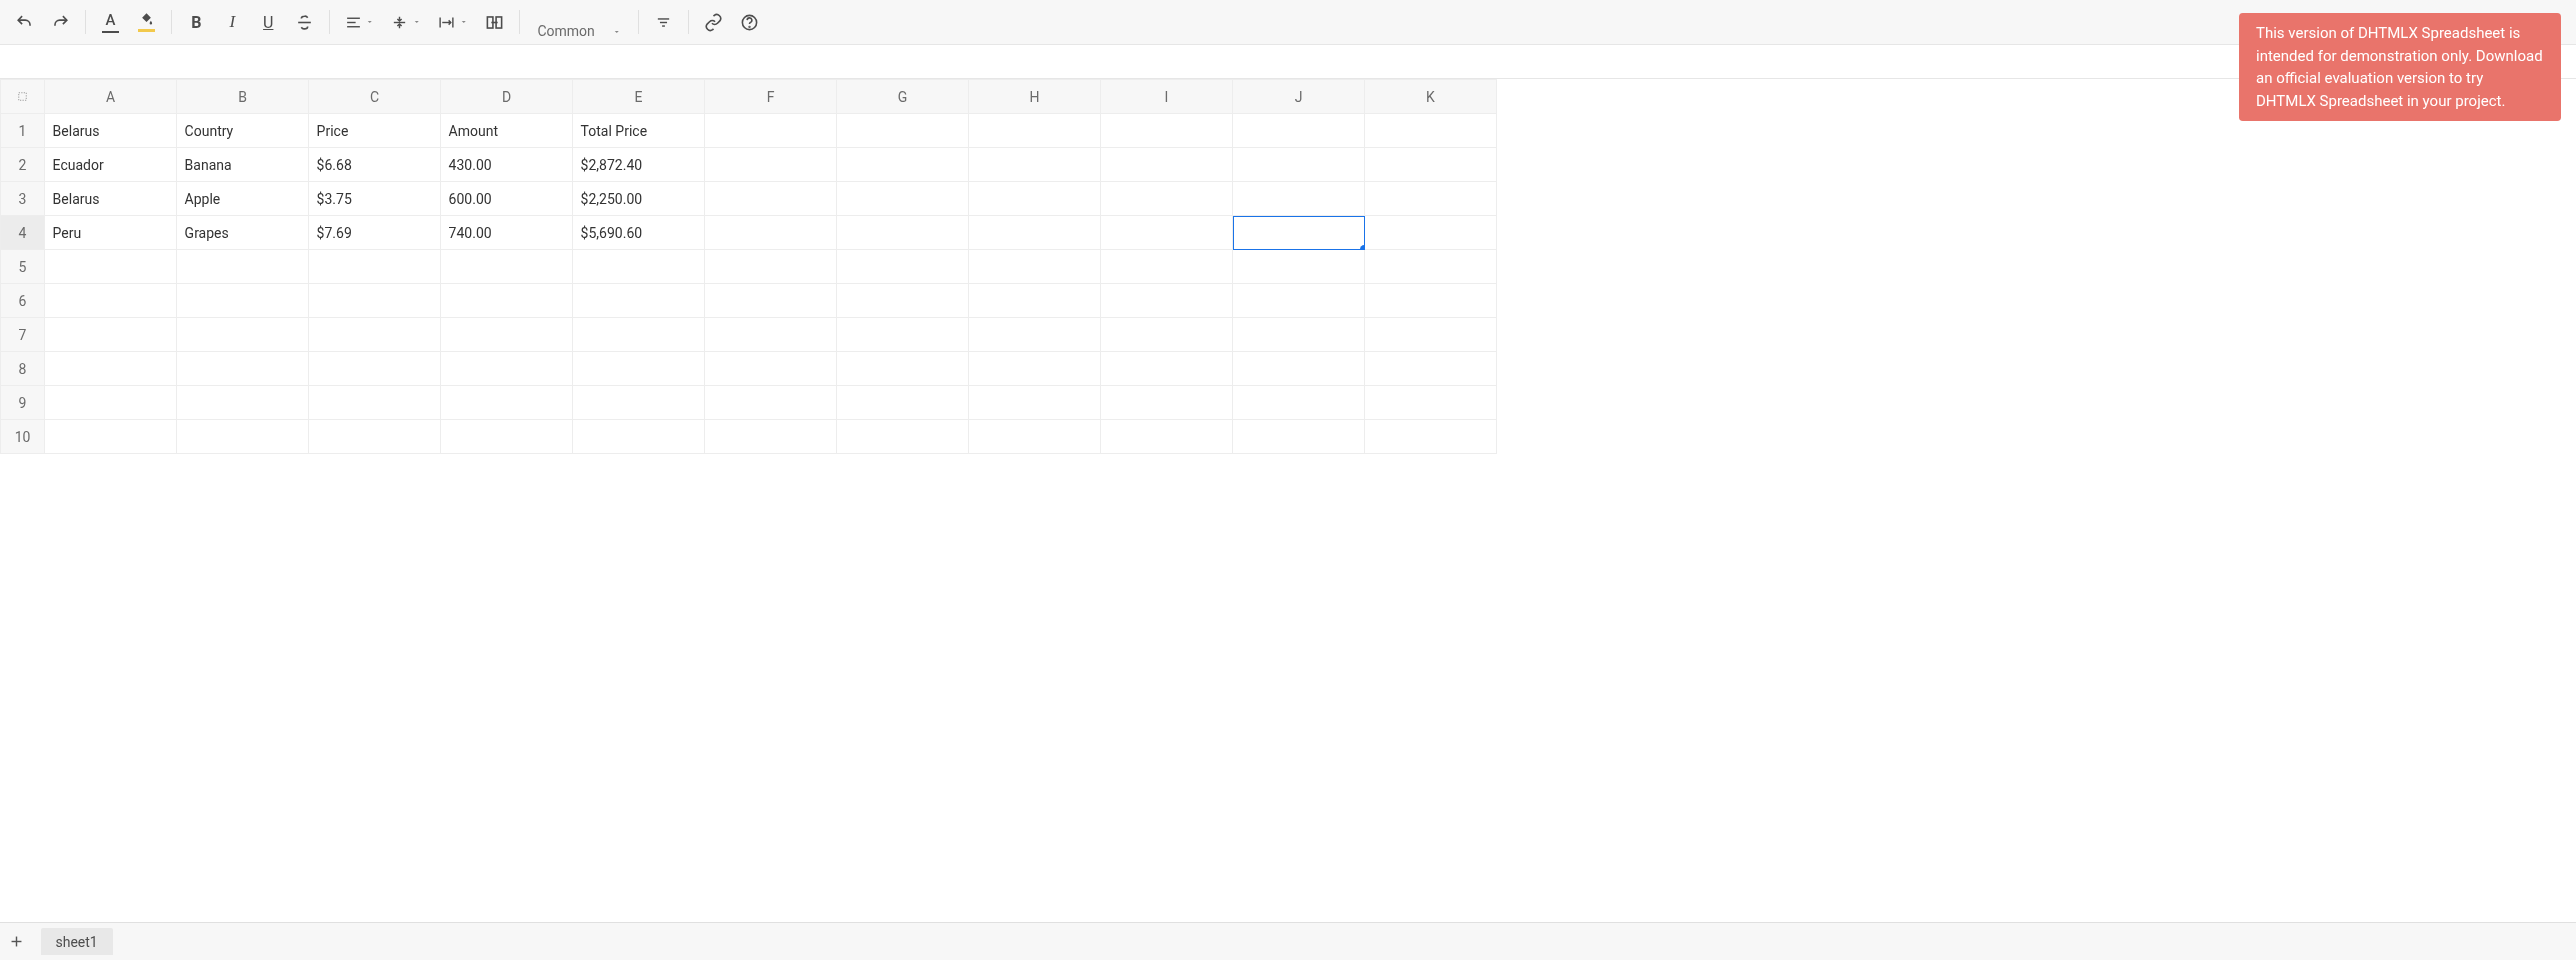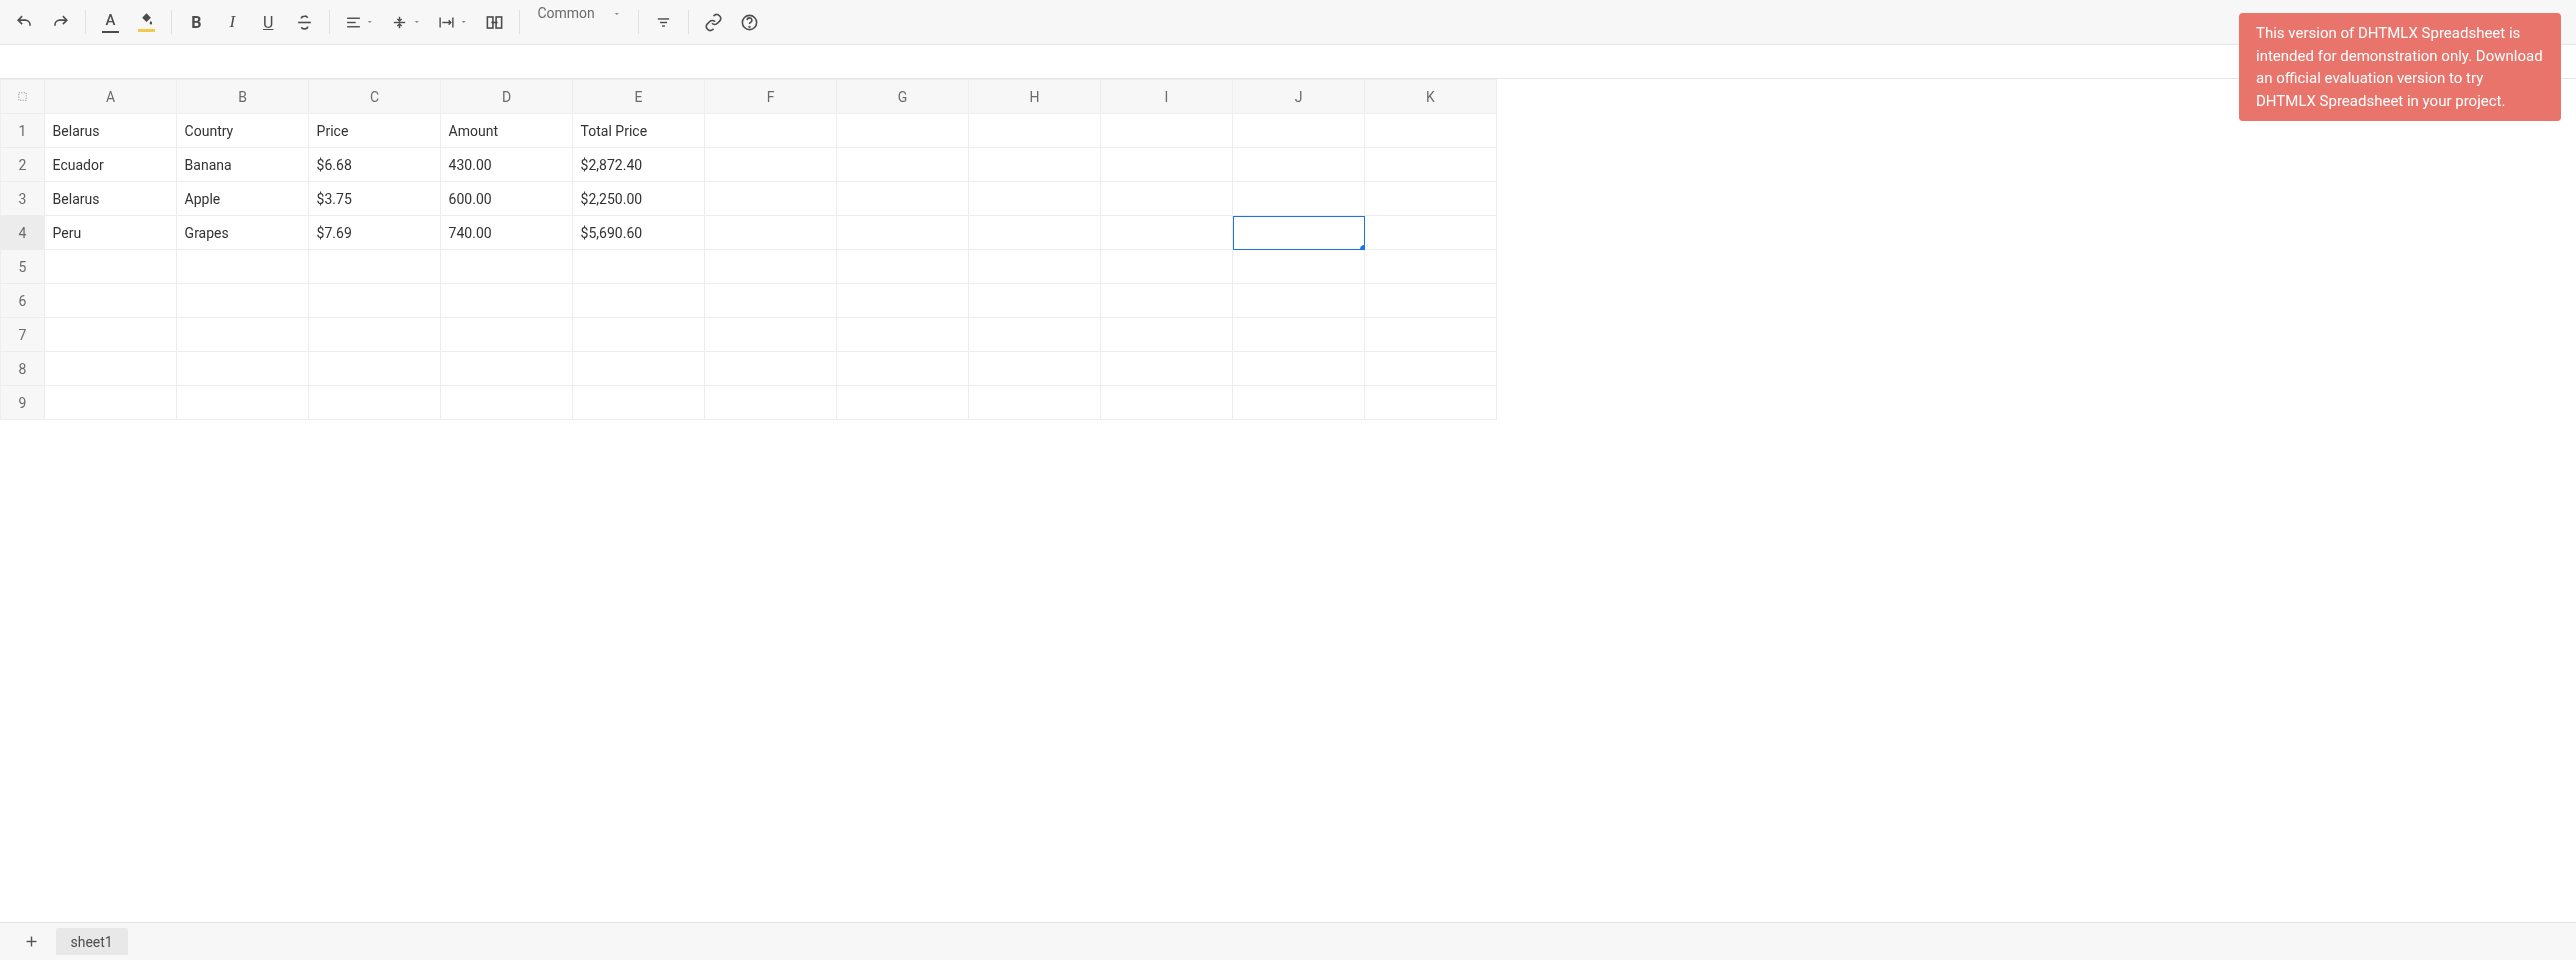--- a/index.html
+++ b/index.html
@@ -31,21 +31,21 @@
     color: #4d4d4d;
   }
   .tb-sep {
     width: 0.9px; height: 24.6px;
     background: #e0e0e0;
     margin: 0 5.7px;
   }
   .tb-caret { margin-left: 3.8px; }
   .tb-caret svg { display:block; }
   .format-select {
-    display: inline-flex; align-items: flex-start;
+    display: inline-flex; align-items: flex-end;
     padding: 0 9.5px; height: 34px;
     font-size: 14px; color: #6b6b6b;
     cursor: pointer; border-radius: 2.8px;
     gap: 17px;
   }
   .color-under { display:flex; flex-direction:column; align-items:center; gap:1.9px;}
   .color-bar { width:17px; height:2.8px; }
 
   
   .formula-bar {
@@ -109,21 +109,21 @@
     border-radius:50%;
   }
   th.rowhead.sel-row { background:#ececec; }
 
   
   .sheet-tabs {
     height: 38px;
     border-top: 0.9px solid #e0e0e0;
     background: #f7f7f7;
     display:flex; align-items:center;
-    padding: 0 16px;
+    padding: 0 1px;
     gap: 9.5px;
   }
   .add-sheet {
     width:30px; height:30px;
     display:inline-flex; align-items:center; justify-content:center;
     cursor:pointer; border-radius:2.8px;
     color:#555;
   }
   .sheet-tab {
     background:#e8e8e8;
@@ -447,20 +447,34 @@
             <td></td>
             <td></td>
             <td></td>
             <td></td>
             <td></td>
             <td></td>
             <td></td>
             <td></td>
             <td></td>
           </tr>
+          <tr>
+            <th class="rowhead">10</th>
+            <td></td>
+            <td></td>
+            <td></td>
+            <td></td>
+            <td></td>
+            <td></td>
+            <td></td>
+            <td></td>
+            <td></td>
+            <td></td>
+            <td></td>
+          </tr>
         </tbody>
       </table>
   </div>
 
   <div class="sheet-tabs">
     <div class="add-sheet">
       <svg width="17" height="17" viewBox="0 0 24 24" fill="none" stroke="#555" stroke-width="2">
           <line x1="12" y1="5" x2="12" y2="19"></line>
           <line x1="5" y1="12" x2="19" y2="12"></line>
         </svg>

